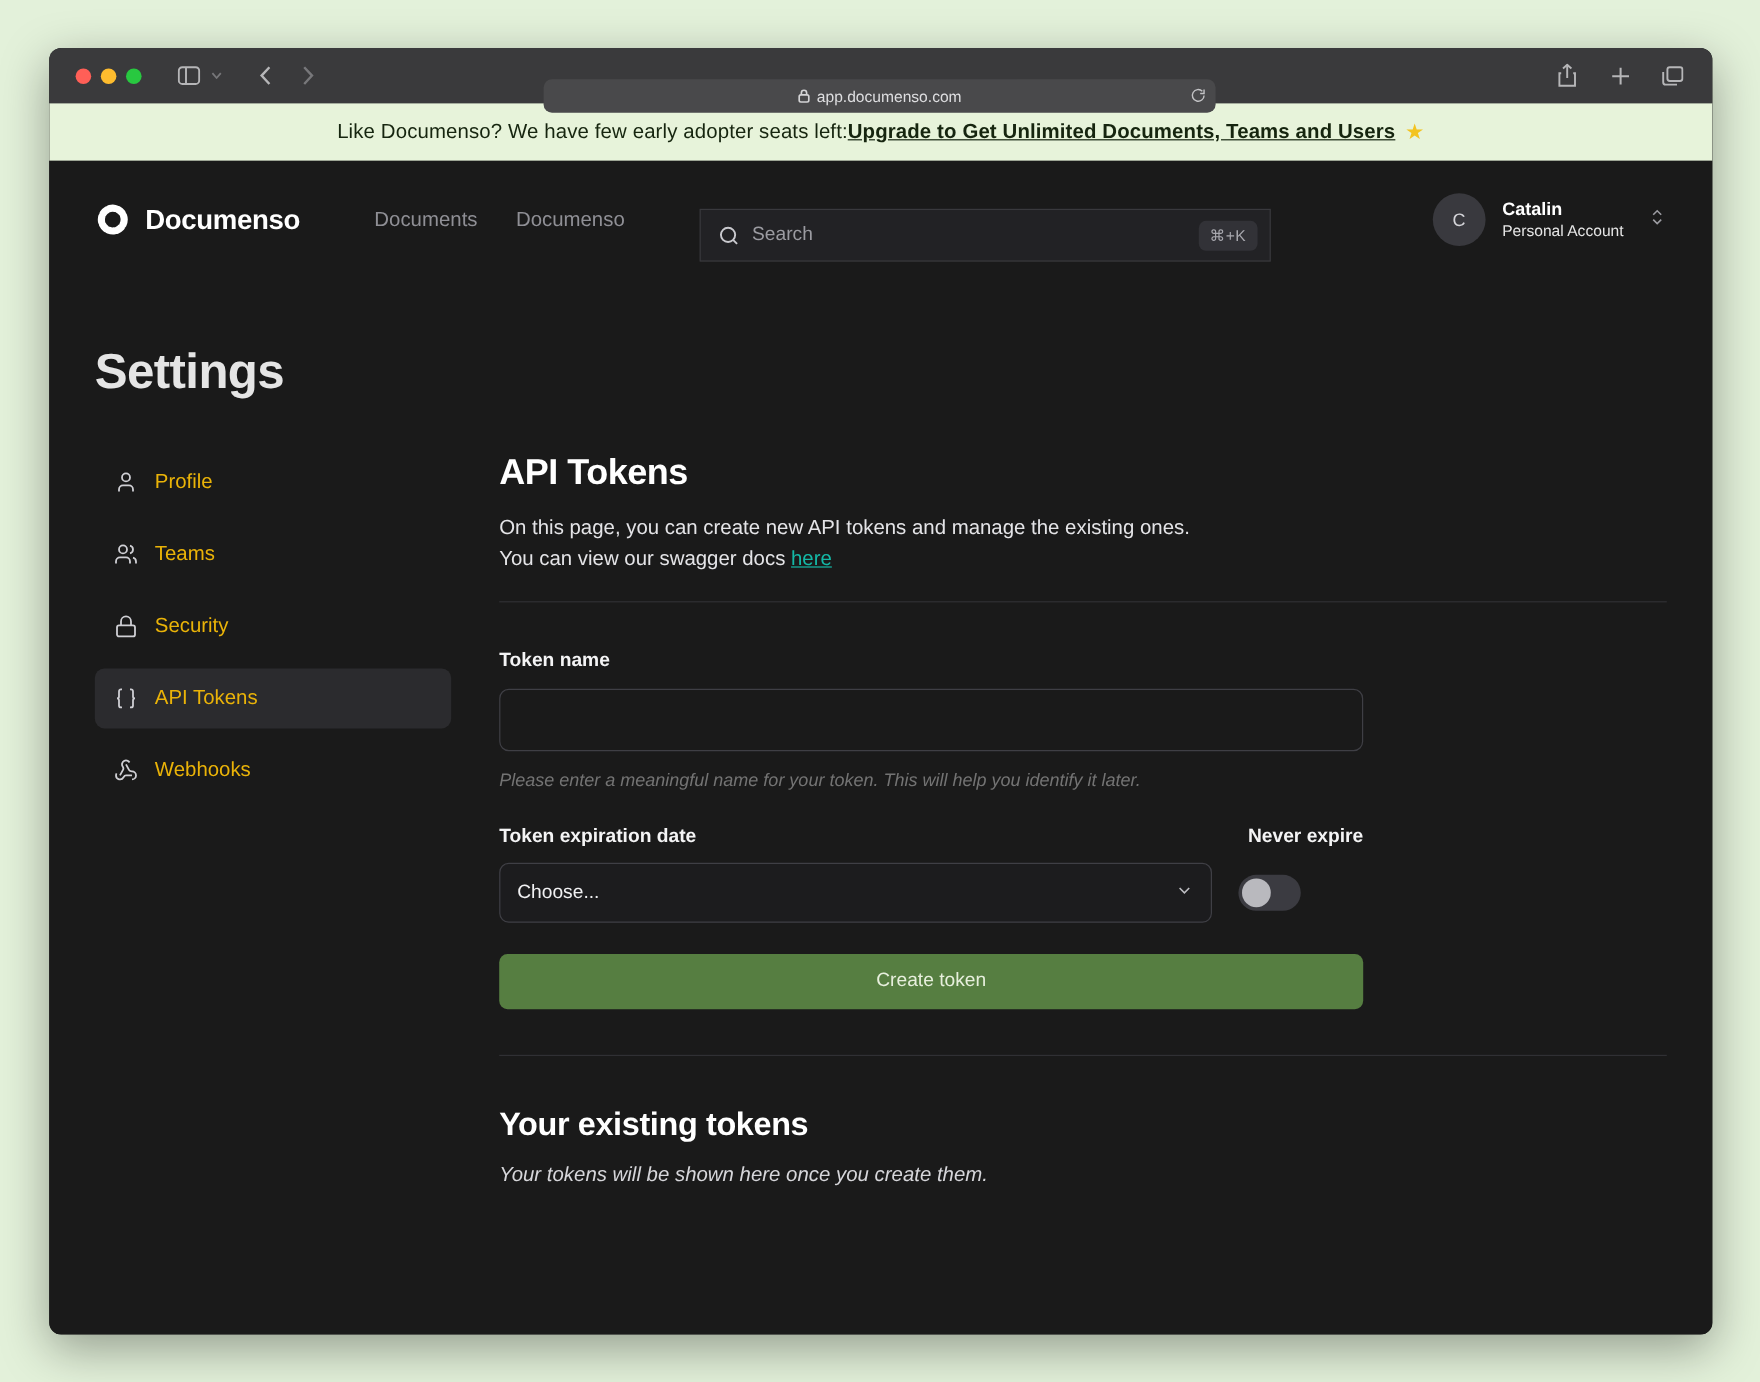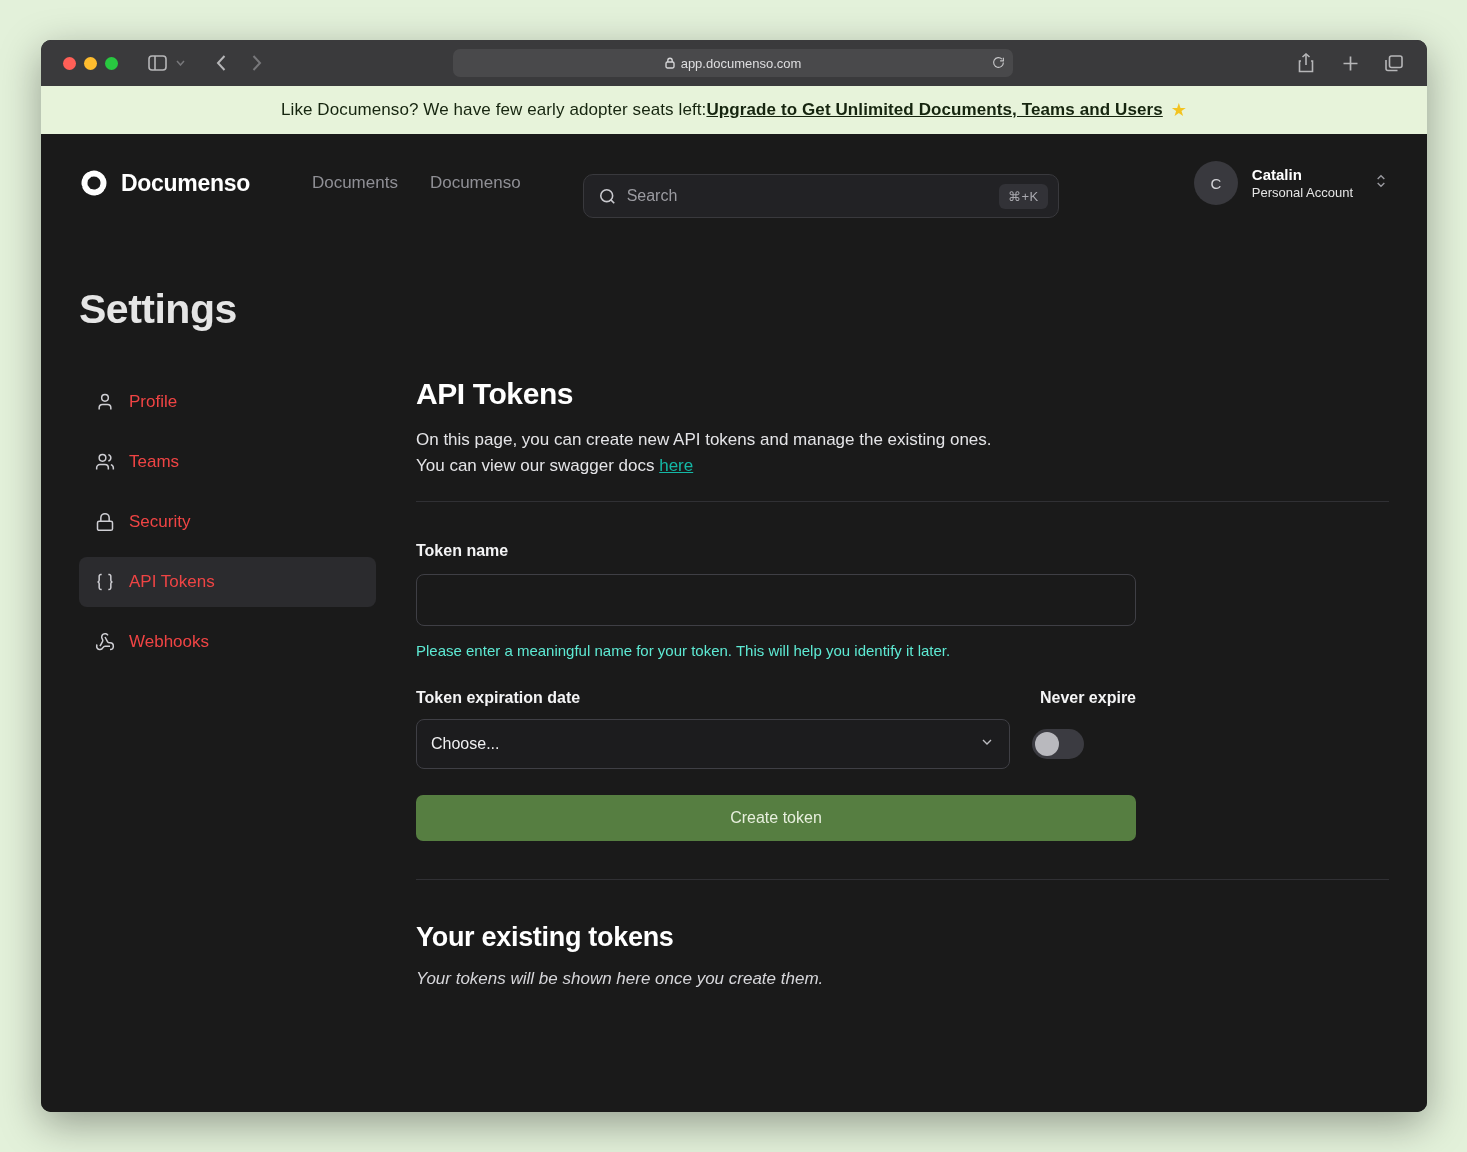--- a/index.html
+++ b/index.html
@@ -23,21 +23,21 @@
   }
   .traffic { display:flex; gap:8px; margin-right:24px; }
   .light { width:13px; height:13px; border-radius:50%; }
   .light.red{ background:#ff5f57; } .light.yellow{ background:#febc2e; } .light.green{ background:#28c840; }
   .tb-icon { color:#b6b6b8; display:flex; align-items:center; justify-content:center; width:30px; height:30px; }
   .tb-icon.dim { color:#77777a; }
   .tb-icon svg { display:block; }
   .sidebar-group { display:flex; align-items:center; margin-right:18px; }
   .navbtns { display:flex; gap:6px; }
   .urlbar {
-    position:absolute; left:412px; top:9px; width:560px; height:28px;
+    position:absolute; left:412px; top:26px; width:560px; height:28px;
     background:#49494b; border-radius:7px; display:flex; align-items:center; justify-content:center;
     color:#dedee0; font-size:13px; gap:6px;
   }
   .urlbar .refresh { position:absolute; right:8px; top:6px; color:#c3c3c5; }
   .tb-right { position:absolute; right:18px; top:8px; display:flex; gap:14px; }
   
   .banner {
     height:48px; background:#e7f3da; display:flex; align-items:center; justify-content:center;
     color:#16250f; font-size:17px; flex:0 0 auto; letter-spacing:.1px;
   }
@@ -45,21 +45,21 @@
   .banner .star { color:#f3c320; margin-left:8px; font-size:18px; }
   
   .app { flex:1; background:#1a1a1a; color:#f4f4f5; padding:0 38px; overflow:hidden; }
   .app-header { display:flex; align-items:center; height:98px; }
   .brand { display:flex; align-items:center; gap:12px; }
   .brand-name { font-size:23px; font-weight:bold; letter-spacing:-.3px; color:#fff; }
   .top-nav { display:flex; gap:32px; margin-left:62px; }
   .top-nav .nav-link { color:#8f8f95; font-size:17px; cursor:pointer; }
   .searchbar {
     margin-left:62px; width:476px; height:44px; background:#222225;
-    border:1px solid #39393d; border-radius:10px; display:flex; align-items:center;
+    border:1px solid #39393d; border-radius:0; display:flex; align-items:center;
     padding:0 10px 0 14px; gap:10px;margin-top:26px;
   }
   .searchbar input {
     flex:1; background:transparent; border:none; outline:none; color:#e4e4e7;
     font-size:16px; font-family:"Liberation Sans", sans-serif;
   }
   .searchbar input::placeholder { color:#9b9ba1; }
   .kbd {
     background:#323237; color:#a9a9af; border-radius:6px; font-size:13px;
     padding:5px 9px; letter-spacing:.5px;
@@ -71,38 +71,38 @@
   }
   .user-meta .name { font-size:15px; font-weight:bold; color:#fff; }
   .user-meta .sub { font-size:13px; color:#e5e5e5; margin-top:2px; }
   .user .caret { color:#9b9ba1; margin-left:6px; }
   
   .page-title { font-size:41px; font-weight:bold; letter-spacing:-.5px; color:#e5e5e5; margin-top:54px; }
   .content { display:flex; gap:40px; margin-top:44px; }
   .settings-nav { flex:0 0 297px; display:flex; flex-direction:column; gap:10px; }
   .snav-item {
     display:flex; align-items:center; gap:14px; height:50px; padding:0 16px;
-    border-radius:8px; color:#ef4444; font-size:17px; cursor:pointer;
+    border-radius:8px; color:#eab308; font-size:17px; cursor:pointer;
   }
   .snav-item .icon { color:#cfcfd4; display:flex; }
   .snav-item.active { background:#2b2b2e; }
   .main { flex:1; min-width:0; }
   .main h2 { font-size:30px; font-weight:bold; letter-spacing:-.4px; color:#fff; }
   .desc { margin-top:16px; font-size:17px; line-height:26px; color:#e4e4e7; }
   .desc a { color:#14b8a6; text-decoration:underline; }
   .rule { border:none; border-top:1px solid #303034; margin-top:22px; }
   .form { width:720px; }
   .field-label { font-size:16px; font-weight:bold; color:#f4f4f5; }
   .token-name { margin-top:40px; }
   .text-input {
     margin-top:14px; width:100%; height:52px; background:transparent;
     border:1px solid #3f3f45; border-radius:8px; color:#f4f4f5; font-size:16px;
     padding:0 14px; outline:none; font-family:"Liberation Sans", sans-serif;
   }
-  .hint { margin-top:16px; font-size:15px; color:#5eead4; }
+  .hint { margin-top:16px; font-style:italic; font-size:15px; color:#737373; }
   .exp-row { margin-top:30px; display:flex; justify-content:space-between; align-items:center; }
   .controls-row { margin-top:12px; display:flex; align-items:center; }
   .select {
     width:594px; height:50px; border:1px solid #3f3f45; border-radius:8px;
     display:flex; align-items:center; justify-content:space-between;
     padding:0 14px; color:#f0f0f2; font-size:16px; cursor:pointer; background:#1c1c1e;
   }
   .select .chev { color:#bdbdc2; }
   .toggle {
     margin-left:22px; width:52px; height:30px; border-radius:15px; background:#3b3b41;

